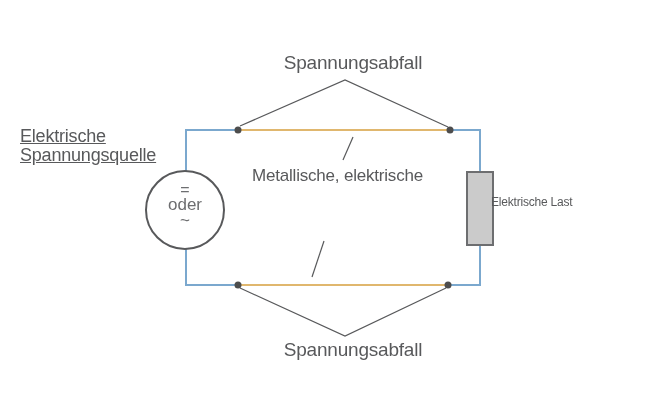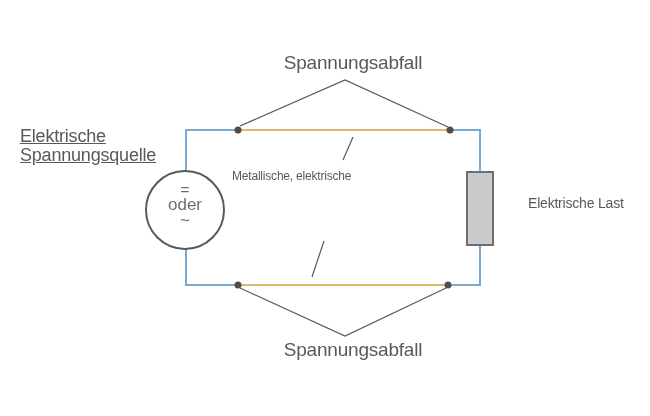--- a/index.html
+++ b/index.html
@@ -15,22 +15,22 @@
   .label {
     position: absolute;
     color: #58595b;
     letter-spacing: -0.2px;
     white-space: nowrap;
   }
   .label-center { text-align: center; }
   .lbl-vdrop-top    { left: 253px; top: 52px;  width: 200px; font-size: 19px; }
   .lbl-vdrop-bottom { left: 253px; top: 339px; width: 200px; font-size: 19px; }
   .lbl-source { left: 20px;  top: 127px; font-size: 18px; line-height: 19px; text-decoration: underline; }
-  .lbl-middle { left: 232px; top: 166px; font-size: 12px; line-height: 20px; }
-  .lbl-load   { left: 528px; top: 195px; font-size: 14px; }
+  .lbl-middle { left: 252px; top: 166px; font-size: 17px; line-height: 20px; }
+  .lbl-load   { left: 491px; top: 195px; font-size: 12px; }
   .source-symbol {
     position: absolute;
     left: 145px; top: 183px; width: 80px;
     text-align: center;
     color: #6d6e70;
   }
   .sym-eq    { font-size: 16px; line-height: 13px; }
   .sym-oder  { font-size: 17px; line-height: 17px; }
   .sym-tilde { font-size: 17px; line-height: 15px; }
 </style>

